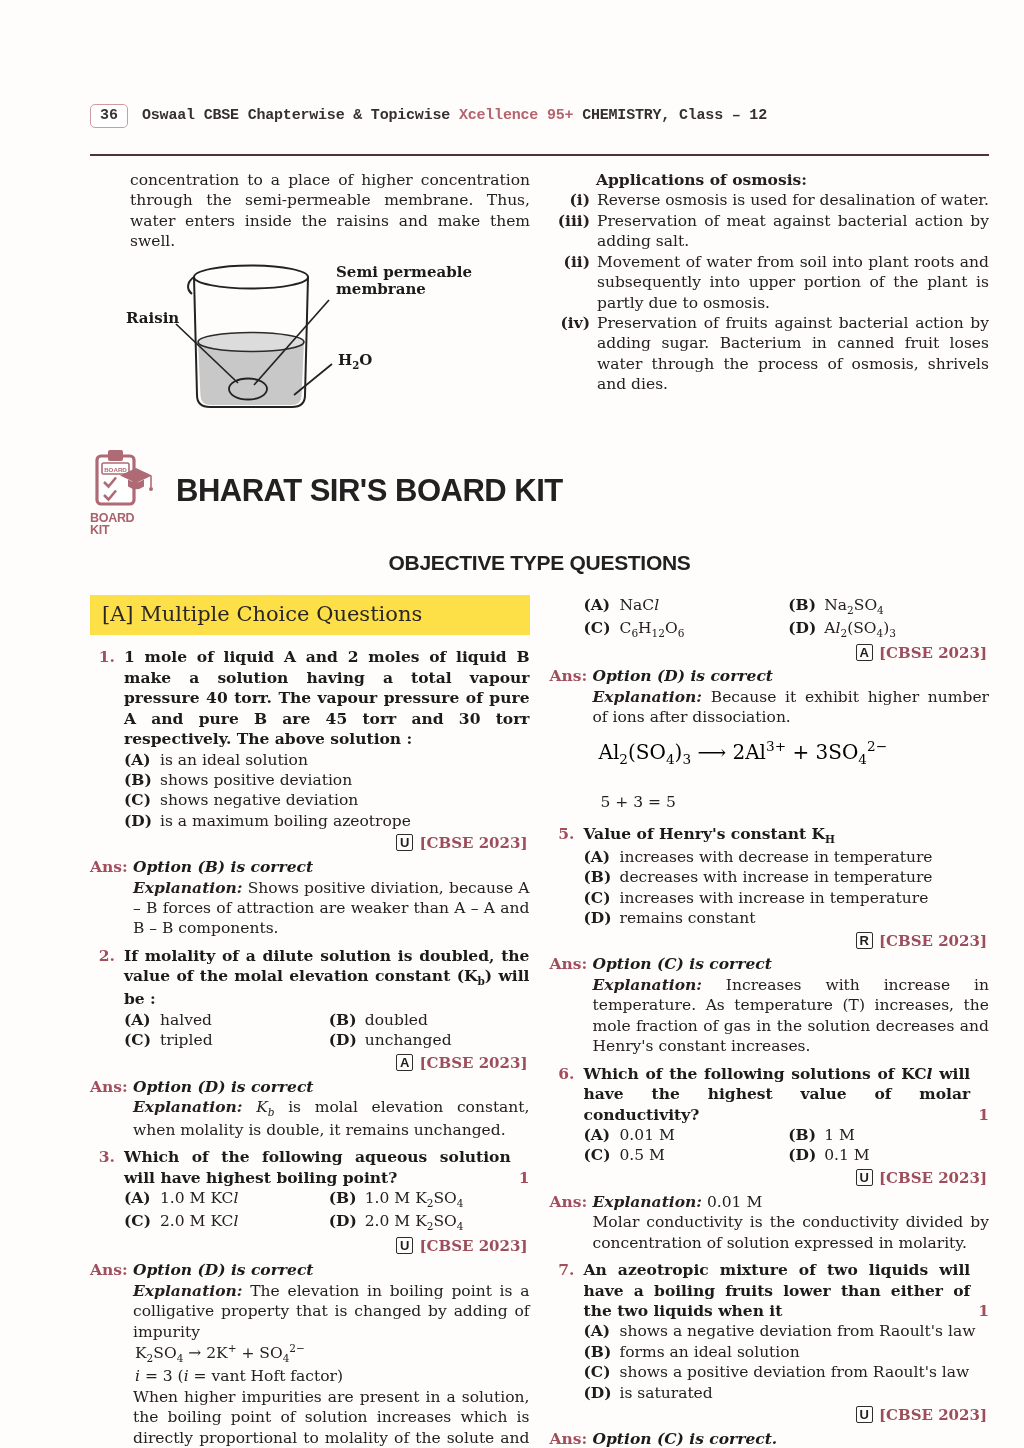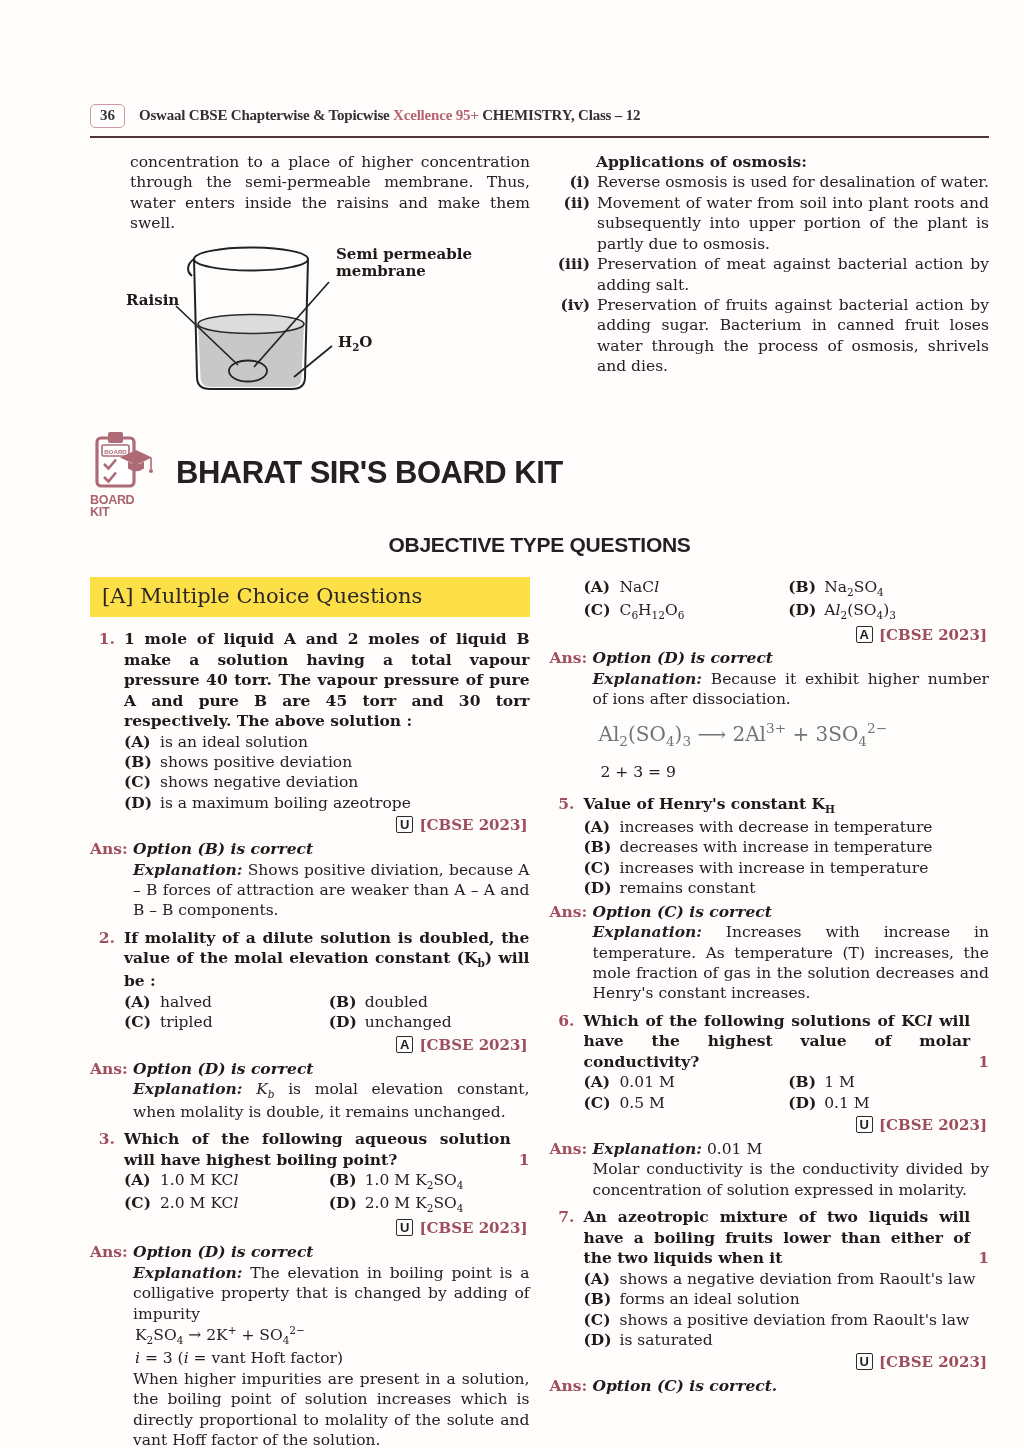--- a/index.html
+++ b/index.html
@@ -3,23 +3,23 @@
 <meta charset="utf-8">
 <style>
   * { margin:0; padding:0; box-sizing:border-box; }
   body { background:#e9e9e9; font-family:"DejaVu Serif","Liberation Serif",serif; }
   .page {
     width:1024px; height:1448px; background:#fffdfc; margin:0 auto; position:relative;
     padding:104px 35px 0 90px; overflow:hidden; color:#242021;
     font-size:15.5px; line-height:1.32;
   }
   
-  .hdr { display:flex; align-items:center; gap:14px; padding-bottom:8px;
+  .hdr { display:flex; align-items:center; gap:14px; padding-bottom:26px;
          border-bottom:2px solid #4e3338; width:899px;
-         font-family:Liberation Serif, serif; }
+         font-family:Liberation Mono, monospace; }
   .pgnum { border:1.5px solid #cf9aa0; border-radius:5px; padding:1px 9px;
            font-weight:bold; font-size:15px; color:#3a3536; background:#fff; }
   .hdr-title { font-weight:bold; font-size:15px; color:#343031; letter-spacing:-0.2px; }
   .hdr-title .hl { color:#b5646e; }
   
   .top-cols { display:flex; gap:20px; margin-top:14px; width:899px; }
   .top-cols .colL { width:440px; }
   .top-cols .colR { flex:1; }
   .intro-p { margin-left:40px; text-align:justify; }
   
@@ -61,21 +61,21 @@
              line-height:15px; padding:0 3px; color:#1d1d1d; margin-right:6px; vertical-align:1px; }
   .tag-src { color:#9d4e5c; font-weight:bold; font-size:15px; }
   
   .ans-block { display:flex; margin:2px 0 7px; }
   .ans-label { width:34px; flex:none; font-weight:bold; color:#a14f5d; margin-right:9px; }
   .ans-body { flex:1; min-width:0; }
   .ans-result { font-weight:bold; color:#1d1a1a;font-style:italic; }
   .ans-exp { text-align:justify; }
   .exp-label { font-weight:bold; font-style:italic; color:#241e1f; }
   .chem-line { margin-left:2px; }
-  .big-eq { font-size:20px; margin:10px 0 12px 6px; color:#737373; }
+  .big-eq { font-size:20px; margin:10px 0 24px 6px; color:#000000; }
   .sum-line { margin:0 0 4px 8px; }
   sub, sup { font-size:0.68em; }
   svg text { font-family:"Liberation Sans",sans-serif; }
 </style>
 </head>
 <body>
 
 <div class="page">
 
   <div class="hdr">
@@ -113,26 +113,26 @@
       </div>
     </div>
 
     <div class="colR">
       <div class="apps-head">Applications of osmosis:</div>
       <div class="app-item">
         <span class="app-num">(i)</span>
         <span class="app-text">Reverse osmosis is used for desalination of water.</span>
       </div>
       <div class="app-item">
+        <span class="app-num">(iii)</span>
+        <span class="app-text">Preservation of meat against bacterial action by adding salt.</span>
+      </div>
+      <div class="app-item">
         <span class="app-num">(ii)</span>
         <span class="app-text">Movement of water from soil into plant roots and subsequently into upper portion of the plant is partly due to osmosis.</span>
-      </div>
-      <div class="app-item">
-        <span class="app-num">(iii)</span>
-        <span class="app-text">Preservation of meat against bacterial action by adding salt.</span>
       </div>
       <div class="app-item">
         <span class="app-num">(iv)</span>
         <span class="app-text">Preservation of fruits against bacterial action by adding sugar. Bacterium in canned fruit loses water through the process of osmosis, shrivels and dies.</span>
       </div>
     </div>
   </div>
 
   <div class="bk-row">
     <div class="bk-iconwrap">
@@ -302,21 +302,21 @@
           <span class="tag-box">A</span><span class="tag-src">[CBSE 2023]</span>
         </div>
       </div>
 
       <div class="ans-block">
         <span class="ans-label">Ans:</span>
         <div class="ans-body">
           <div class="ans-result">Option (D) is correct</div>
           <div class="ans-exp"><span class="exp-label">Explanation:</span> <span>Because it exhibit higher number of ions after dissociation.</span></div>
           <div class="big-eq">Al<sub>2</sub>(SO<sub>4</sub>)<sub>3</sub> ⟶ 2Al<sup>3+</sup> + 3SO<sub>4</sub><sup>2−</sup></div>
-          <div class="sum-line">2 + 3 = 9</div>
+          <div class="sum-line">5 + 3 = 5</div>
         </div>
       </div>
 
       <div class="q-block">
         <div class="q-headrow">
           <span class="q-num">5.</span>
           <span class="q-text">Value of Henry's constant K<sub>H</sub></span>
         </div>
         <div class="opts-1col">
           <div class="opt">
@@ -328,20 +328,23 @@
               <span class="opt-text">decreases with increase in temperature</span>
             </div>
           <div class="opt">
               <span class="opt-letter">(C)</span>
               <span class="opt-text">increases with increase in temperature</span>
             </div>
           <div class="opt">
               <span class="opt-letter">(D)</span>
               <span class="opt-text">remains constant</span>
             </div>
+        </div>
+        <div class="tag-line">
+          <span class="tag-box">R</span><span class="tag-src">[CBSE 2023]</span>
         </div>
       </div>
 
       <div class="ans-block">
         <span class="ans-label">Ans:</span>
         <div class="ans-body">
           <div class="ans-result">Option (C) is correct</div>
           <div class="ans-exp"><span class="exp-label">Explanation:</span> <span>Increases with increase in temperature. As temperature (T) increases, the mole fraction of gas in the solution decreases and Henry's constant increases.</span></div>
         </div>
       </div>

